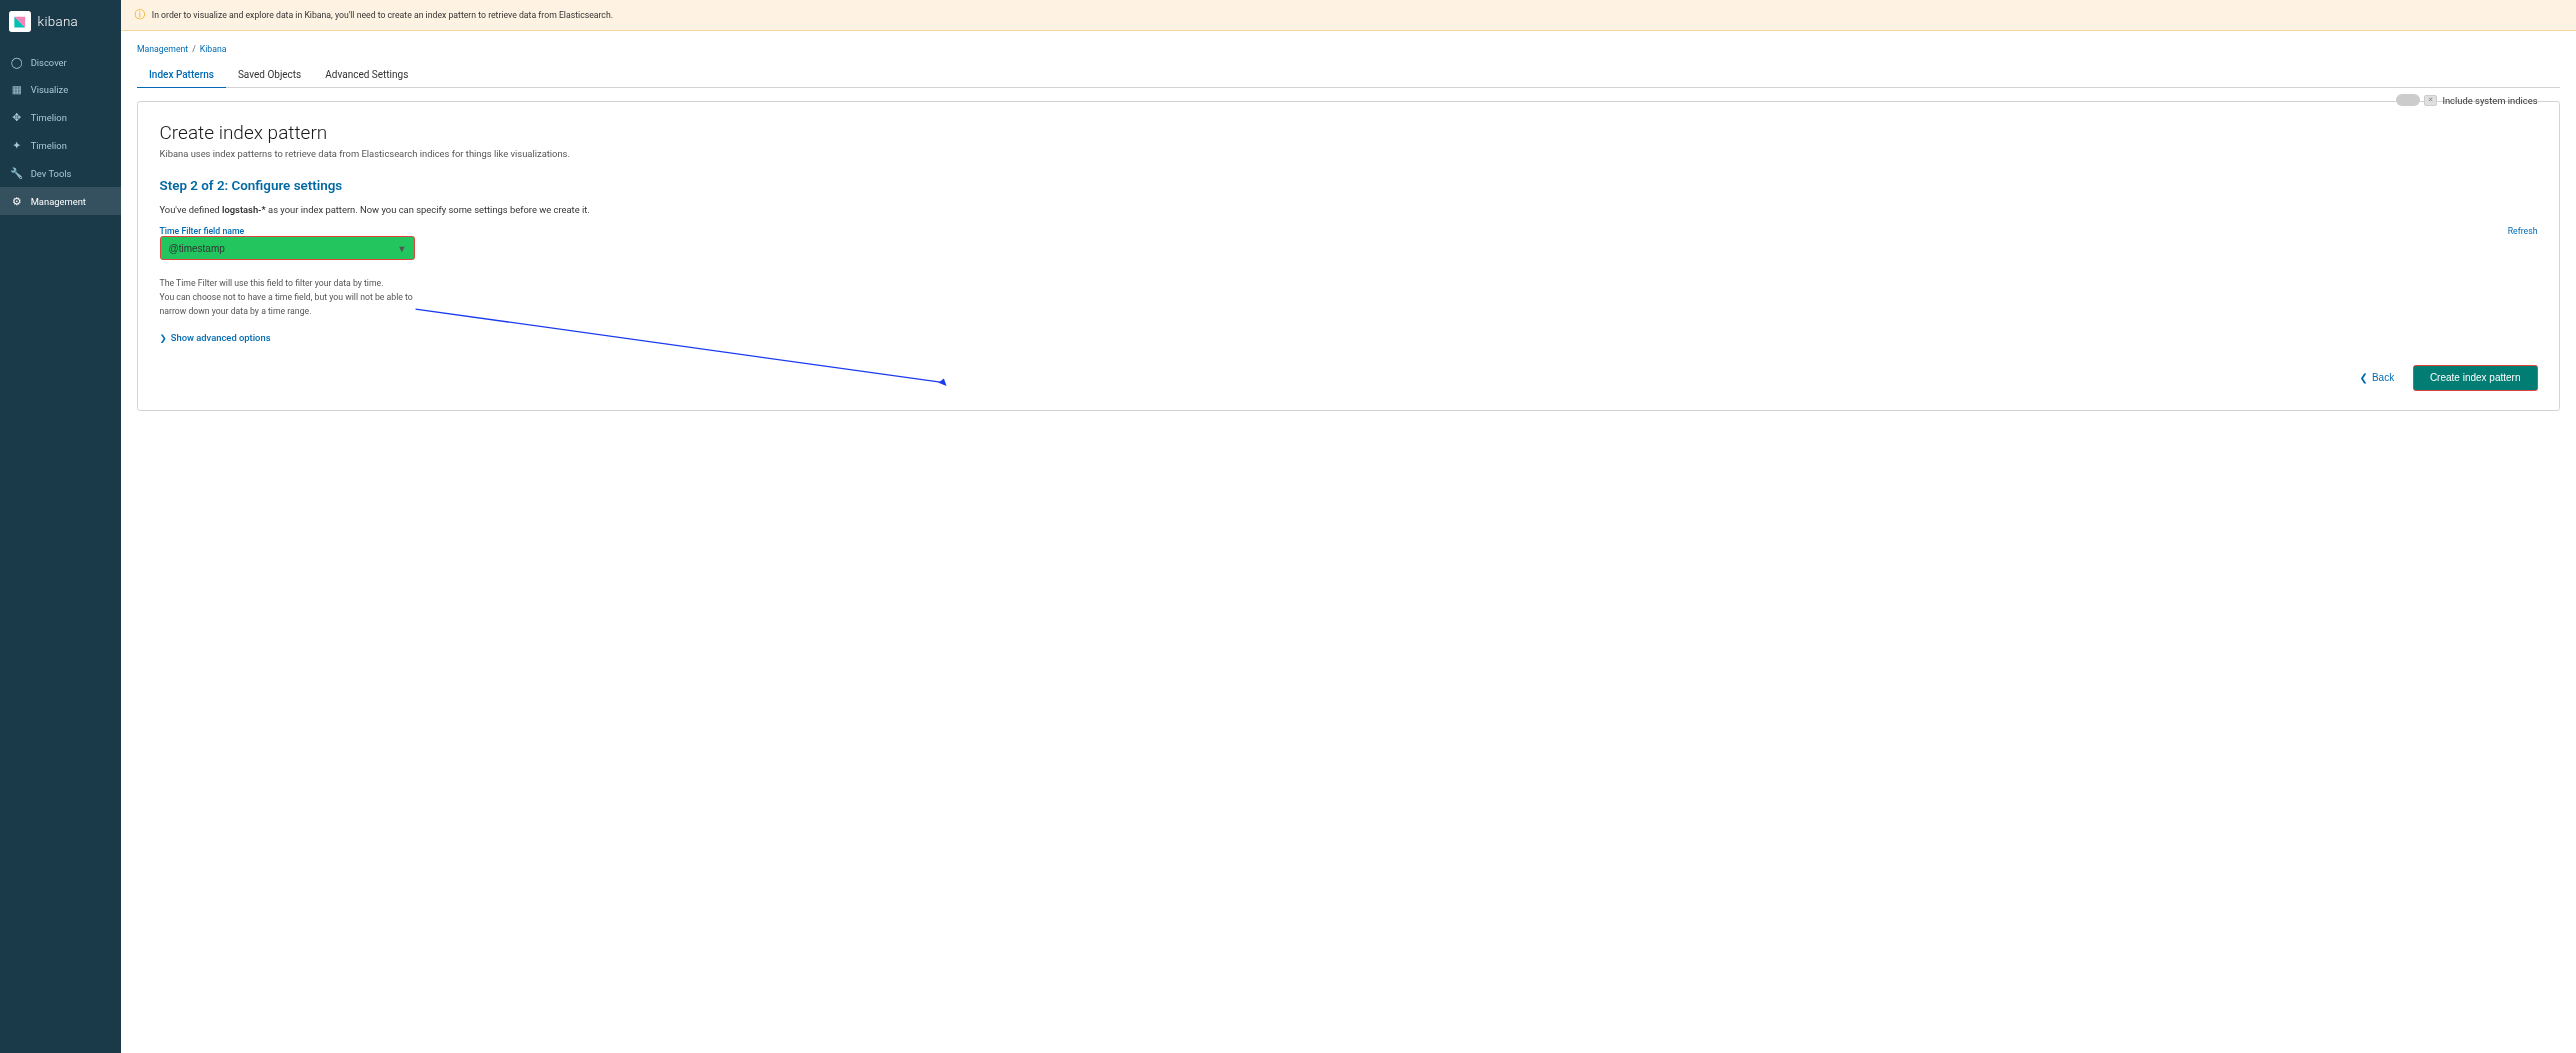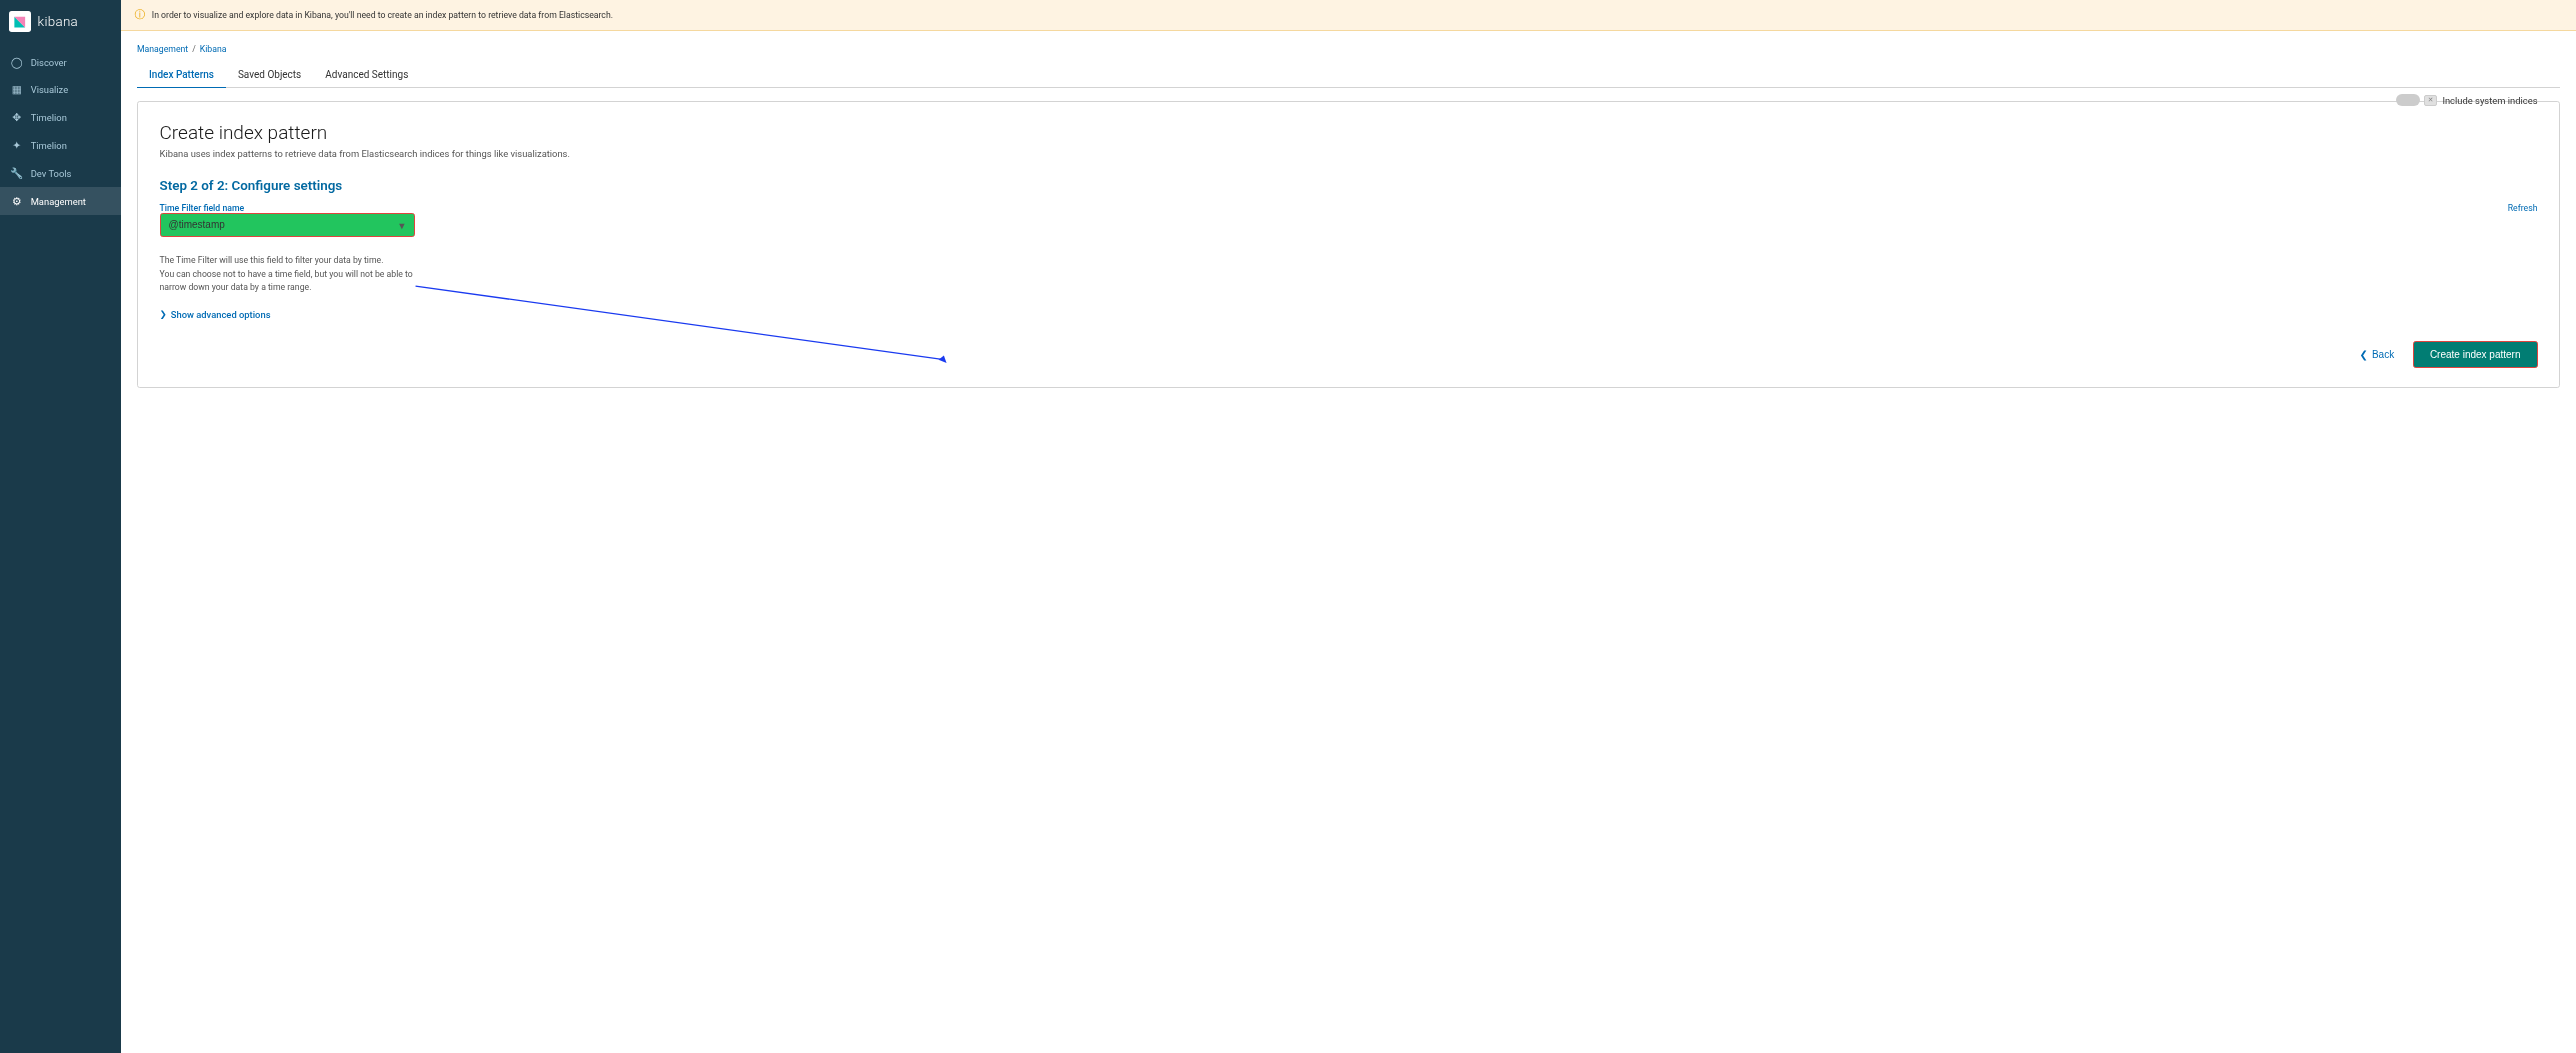--- a/index.html
+++ b/index.html
@@ -390,20 +390,23 @@
                   <div class="toggle-off"></div>
                   <span class="toggle-x">✕</span>
                 </div>
                 <span>Include system indices</span>
               </div>
             </div>
 
             <div class="step-section">
               <h2 class="step-title">Step 2 of 2: Configure settings</h2>
 
+              <p class="step-desc">
+                <span>You've defined </span><strong>logstash-*</strong><span> as your index pattern. Now you can specify some settings before we create it.</span>
+              </p>
 
               
               <div class="field-label-row">
                 <span class="field-label">Time Filter field name</span>
                 <a href="#" class="field-refresh">Refresh</a>
               </div>
 
               
               <div class="select-wrapper">
                 <select class="select-box">

